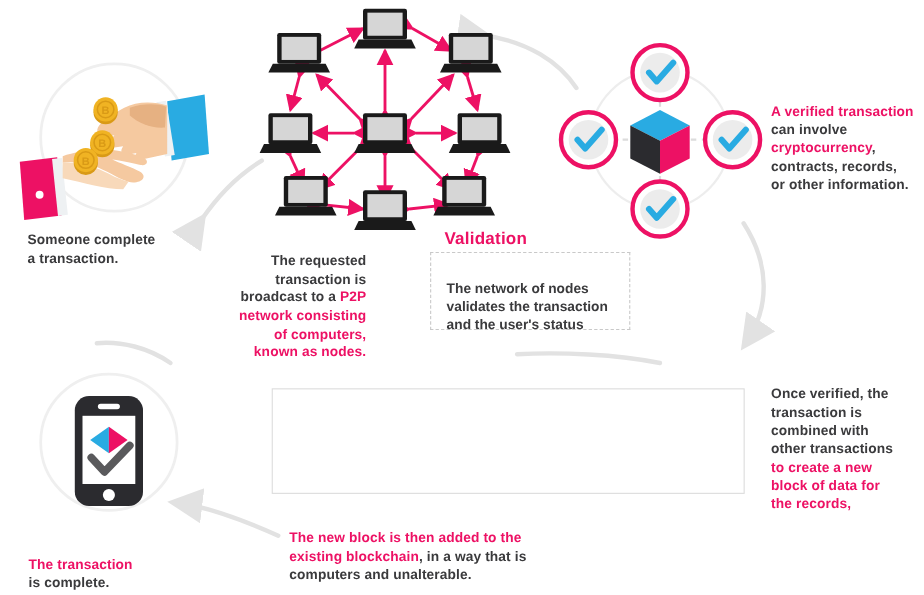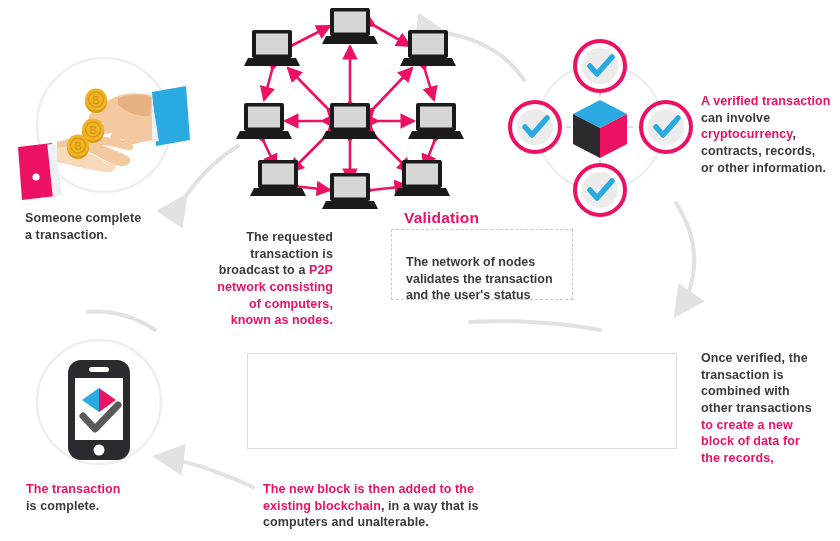--- a/index.html
+++ b/index.html
@@ -12,21 +12,21 @@
   .svg-layer{position:absolute;left:0;top:0;width:840px;height:541px;}
 
   .cap{position:absolute;font-size:12.5px;font-weight:bold;line-height:1.33;color:#3a3a3c;letter-spacing:0.1px;}
   .cap .pink{color:#ED1164;}
   .cap .dark{color:#3a3a3c;}
 
   #caption-request{left:25px;top:210px;width:160px;}
   #caption-broadcast{left:203px;top:229px;width:130px;text-align:right;}
   #caption-verified{left:701px;top:93px;width:140px;}
   #caption-ledger{left:701px;top:350px;width:135px;}
-  #caption-complete{left:26px;top:481px;width:150px;}
+  #caption-complete{left:26px;top:505px;width:150px;}
   #caption-newblock{left:263px;top:481px;width:225px;}
 
   #validation-title{
     position:absolute;left:404px;top:209px;
     font-size:15.5px;font-weight:bold;color:#ED1164;letter-spacing:0.2px;
   }
   #validation-box{
     position:absolute;left:391px;top:229px;width:180px;height:69px;
     border:1px dashed #c9c9c9;background:#fff;
   }

